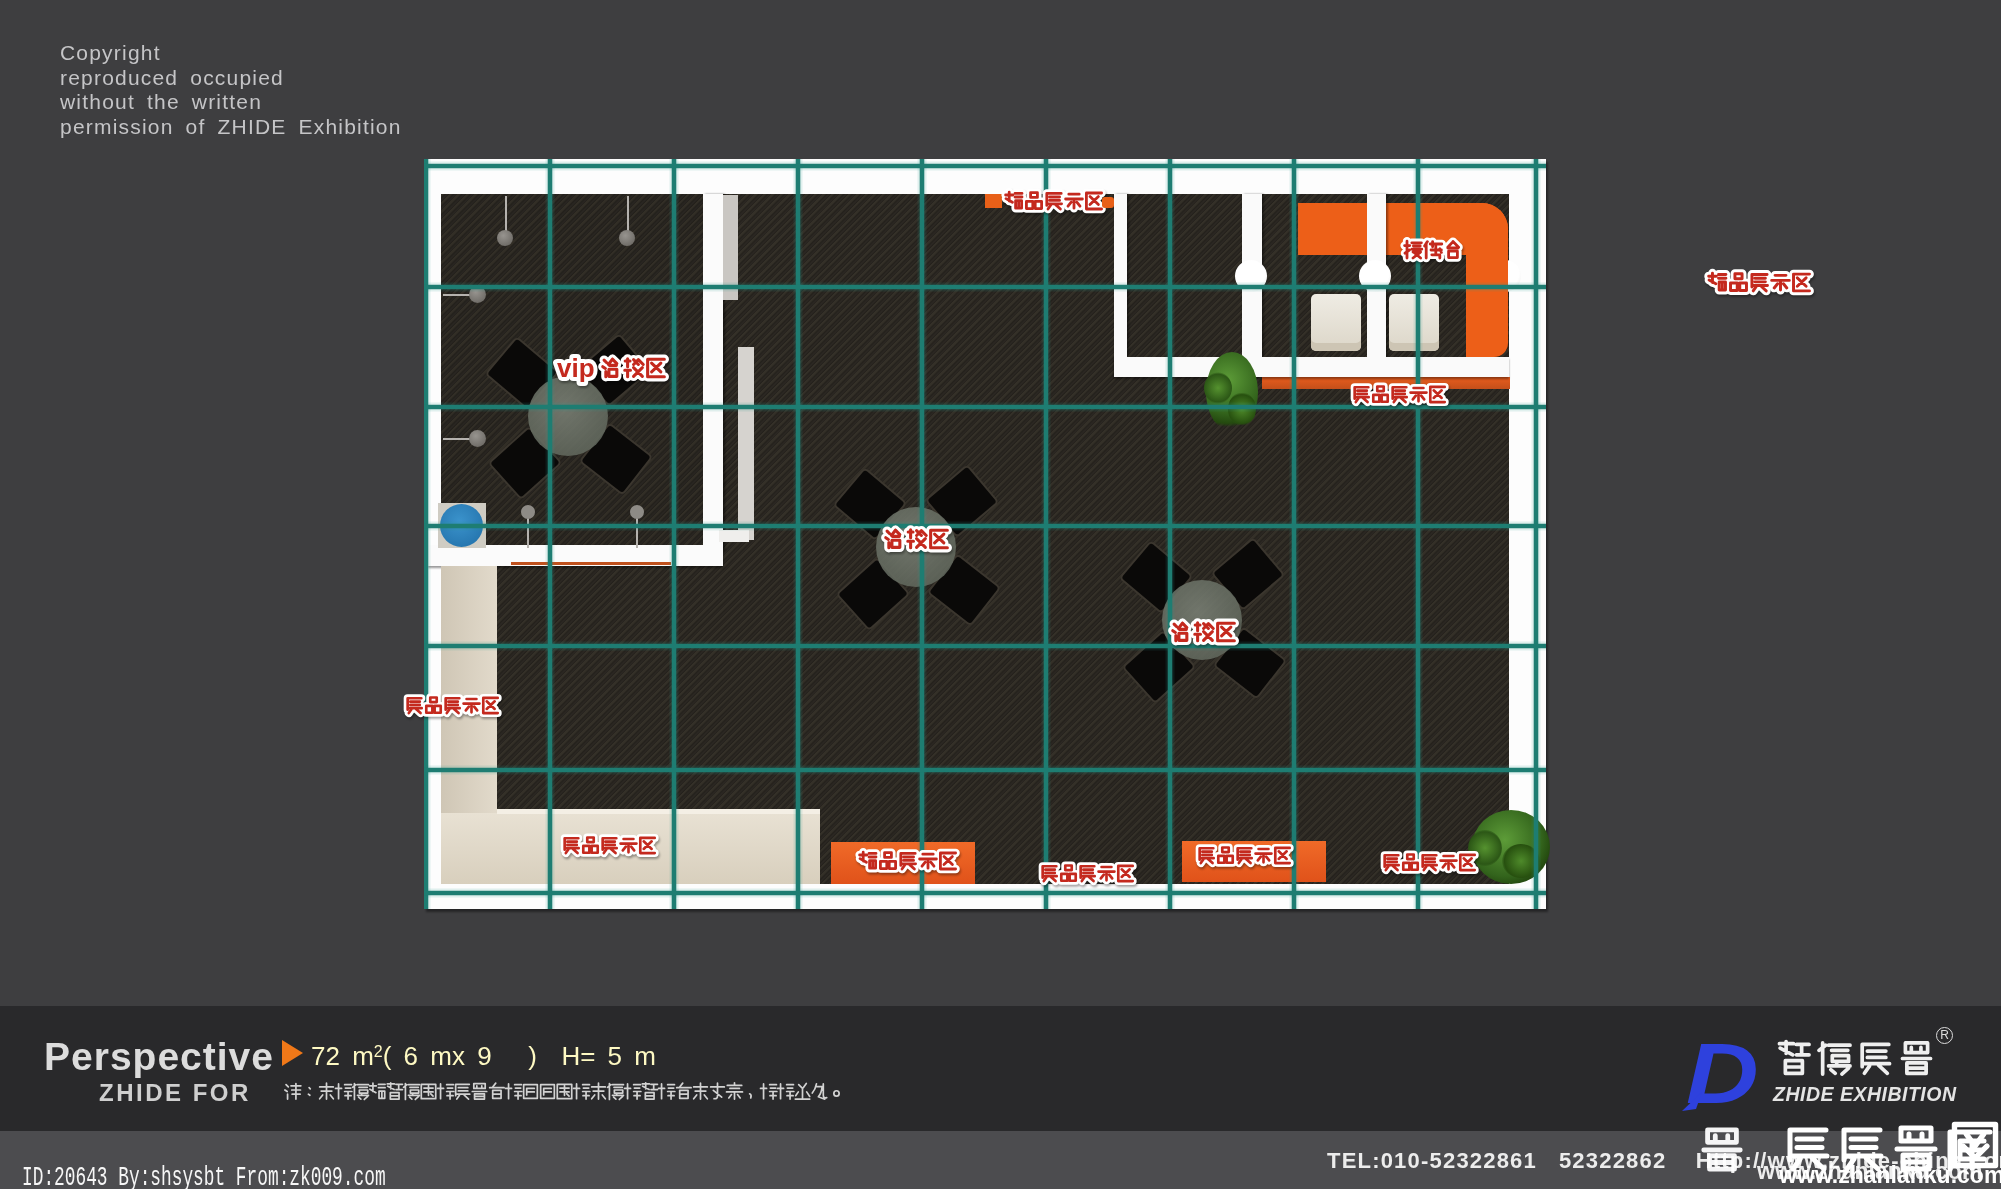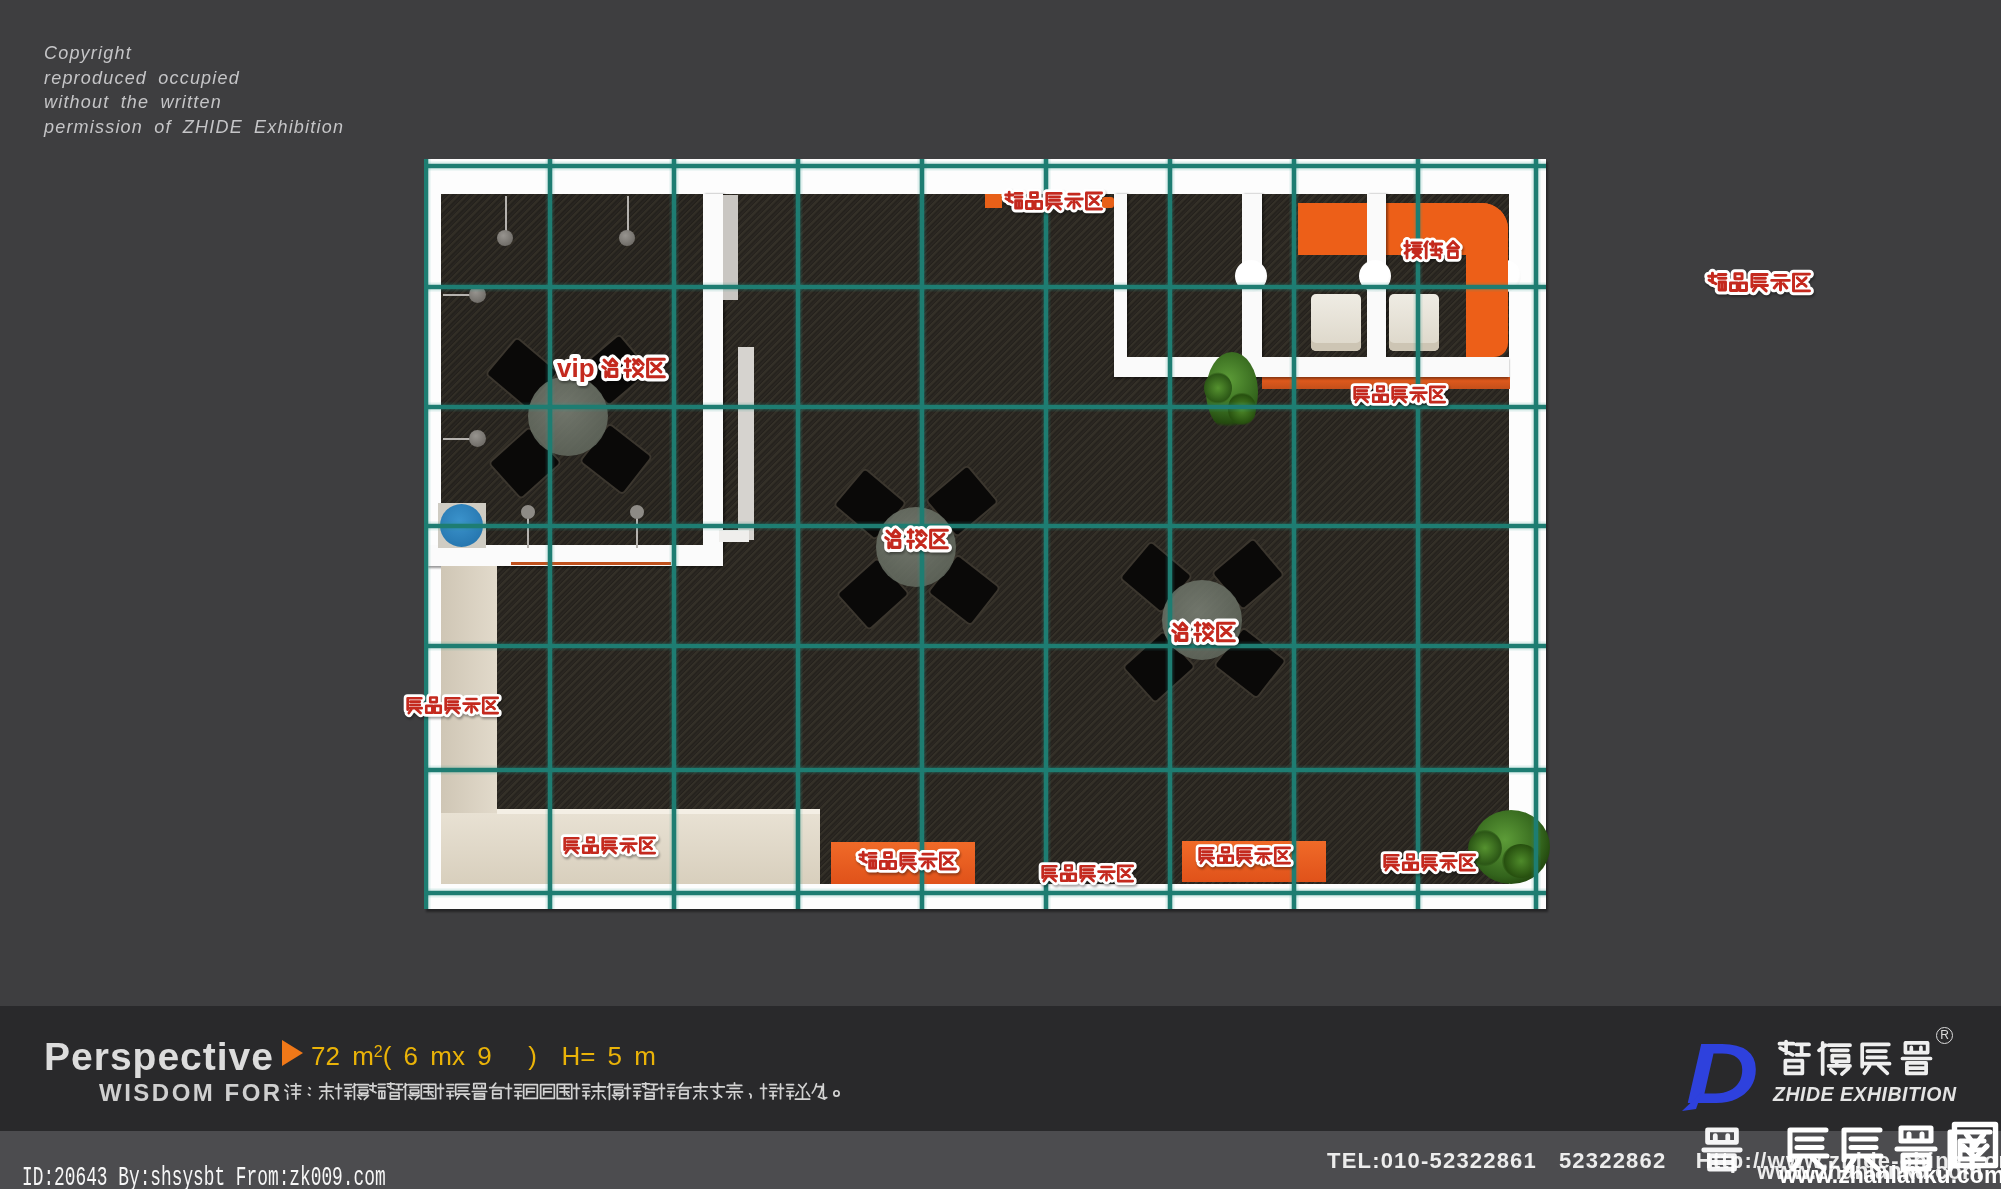--- a/index.html
+++ b/index.html
@@ -86,21 +86,21 @@
       </symbol>
       <symbol id="gring" viewBox="0 0 100 100" overflow="visible">
         <path d="M50 60 m-14 0 a14 14 0 1 0 28 0 a14 14 0 1 0 -28 0" fill="none"></path>
       </symbol>
       <symbol id="gcolon" viewBox="0 0 100 100" overflow="visible">
         <path d="M48 30 L54 36 M44 64 L52 70" fill="none"></path>
       </symbol>
     </defs>
   </svg>
 
-<div class="abs" style="left:44px;top:41px;color:#c9c9cb;font-style:italic;font-size:18px;line-height:24.6px;letter-spacing:1.2px;word-spacing:5px;color:#c5c5c7">Copyright<br>reproduced occupied<br>without the written<br>permission of ZHIDE Exhibition</div>
+<div class="abs" style="left:60px;top:41px;color:#c9c9cb;font-size:21px;line-height:24.6px;letter-spacing:1.2px;word-spacing:5px;color:#c5c5c7">Copyright<br>reproduced occupied<br>without the written<br>permission of ZHIDE Exhibition</div>
 
 <div class="abs" style="left:424px;top:159px;width:1122px;height:750px;background:#fdfdfd;box-shadow:2px 3px 2px rgba(0,0,0,0.4)">
 
 <div class="abs" style="left:17px;top:35px;width:1068px;height:690px;background:repeating-linear-gradient(135deg,#343028 0px,#343028 1.5px,#24211c 3px,#2c2823 4.5px,#24211c 6px);background-color:#2a2722;"></div>
 
 <div class="abs" style="left:17px;top:35px;width:282px;height:372px;background:repeating-linear-gradient(135deg,#343028 0px,#343028 1.5px,#24211c 3px,#2c2823 4.5px,#24211c 6px);background-color:#2a2722;filter:brightness(0.96)"></div>
 
 <div class="abs" style="left:279px;top:35px;width:20px;height:357px;background:#fbfbfb;box-shadow:2px 0 2px rgba(0,0,0,0.45)"></div>
 
 <div class="abs" style="left:299px;top:36px;width:15px;height:105px;background:#c9c6c2"></div>
@@ -474,23 +474,23 @@
       </g>
     </svg>
   </div>
 
 <div class="abs" style="left:0;top:1006px;width:2001px;height:125px;background:#29292b"></div>
 
 <div class="abs" style="left:44px;top:1035px;color:#dcdcdc;font-size:39px;font-weight:bold;letter-spacing:1px">Perspective</div>
 
 <div class="abs" style="left:282px;top:1040px;width:0;height:0;border-left:21px solid #f07818;border-top:13px solid transparent;border-bottom:13px solid transparent"></div>
 
-<div class="abs" style="left:311px;top:1041px;color:#eab308;font-size:26px;word-spacing:5px;white-space:nowrap">72 m<span style="font-size:16px;vertical-align:8px">2</span>( 6 mx 9 &nbsp; ) &nbsp;H= 5 m</div>
-
-<div class="abs" style="left:99px;top:1079px;color:#cfcfcf;font-size:24px;font-weight:bold;letter-spacing:2.5px">WISDOM FOR</div>
+<div class="abs" style="left:311px;top:1041px;color:#fef9c3;font-size:26px;word-spacing:5px;white-space:nowrap">72 m<span style="font-size:16px;vertical-align:8px">2</span>( 6 mx 9 &nbsp; ) &nbsp;H= 5 m</div>
+
+<div class="abs" style="left:99px;top:1079px;color:#cfcfcf;font-size:24px;font-weight:bold;letter-spacing:2.5px">ZHIDE FOR</div>
 
 <div class="abs" style="left:283px;top:1082px"><svg width="561" height="19" style="overflow:visible">
       <g stroke="#d2d2d2" stroke-width="9" fill="none" stroke-linecap="round" stroke-linejoin="round">
         <use href="#gzhu" x="0.0" y="0" width="19" height="19"></use>
         <use href="#gcolon" x="17.0" y="0" width="19" height="19"></use>
         <use href="#gwei" x="34.0" y="0" width="19" height="19"></use>
         <use href="#gjg" x="51.0" y="0" width="19" height="19"></use>
         <use href="#gde" x="68.0" y="0" width="19" height="19"></use>
         <use href="#gjing" x="85.0" y="0" width="19" height="19"></use>
         <use href="#gzhi" x="102.0" y="0" width="19" height="19"></use>

